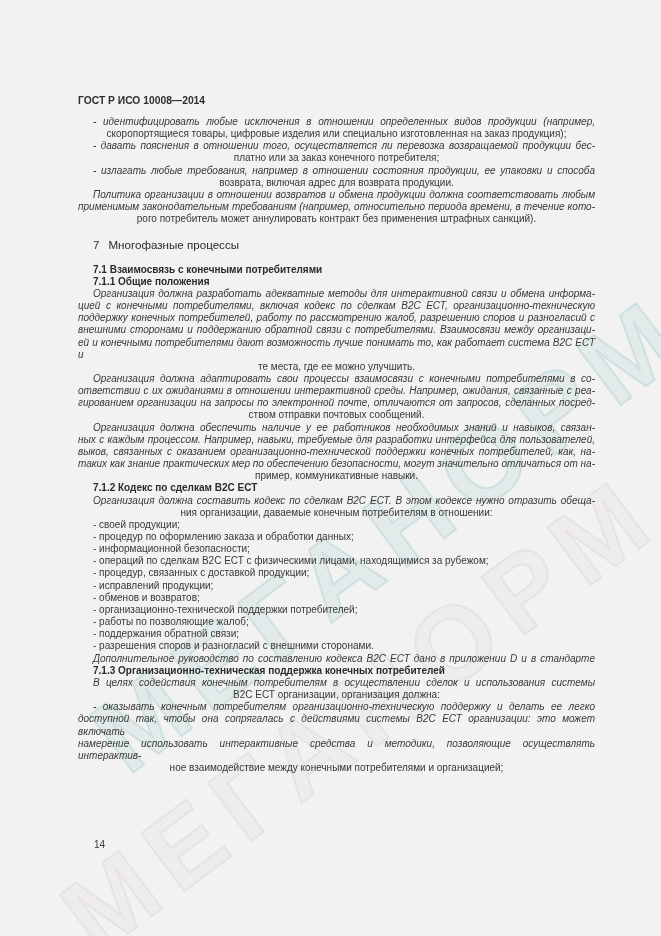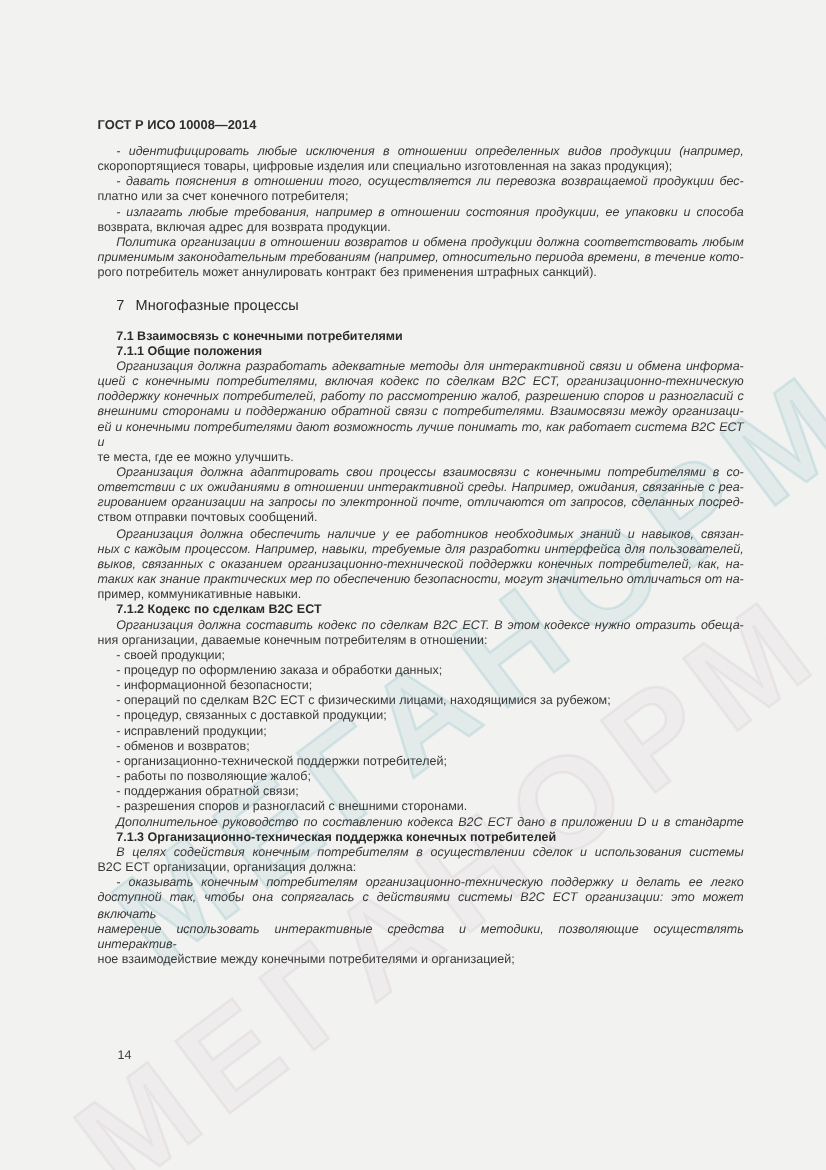--- a/index.html
+++ b/index.html
@@ -42,21 +42,21 @@
   }
   .content{
     position:absolute;
     left:78px;top:116px;
     width:517px;
     font-size:10px;
     line-height:12.15px;
     z-index:1;
   }
   .para{margin:0;}
-  .ln{white-space:normal;}
+  .ln{white-space:normal;text-align:center;}
   .ln.j{text-align:justify;text-align-last:justify;font-style:italic;}
   .ln.fi{padding-left:15px;}
   .chapter{
     font-size:11.6px;
     font-weight:normal;
     color:#2b2b2b;
     padding-left:15px;
     margin-top:14px;
     margin-bottom:12px;
   }
@@ -84,21 +84,21 @@
 
   <div class="doc-header">ГОСТ Р ИСО 10008—2014</div>
 
   <div class="content" id="doc-content">
       <div class="para">
         <div class="ln fi j">- идентифицировать любые исключения в отношении определенных видов продукции (например,</div>
         <div class="ln">скоропортящиеся товары, цифровые изделия или специально изготовленная на заказ продукция);</div>
       </div>
       <div class="para">
         <div class="ln fi j">- давать пояснения в отношении того, осуществляется ли перевозка возвращаемой продукции бес-</div>
-        <div class="ln">платно или за счет конечного потребителя;</div>
+        <div class="ln">платно или за заказ конечного потребителя;</div>
       </div>
       <div class="para">
         <div class="ln fi j">- излагать любые требования, например в отношении состояния продукции, ее упаковки и способа</div>
         <div class="ln">возврата, включая адрес для возврата продукции.</div>
       </div>
       <div class="para">
         <div class="ln fi j">Политика организации в отношении возвратов и обмена продукции должна соответствовать любым</div>
         <div class="ln j">применимым законодательным требованиям (например, относительно периода времени, в течение кото-</div>
         <div class="ln">рого потребитель может аннулировать контракт без применения штрафных санкций).</div>
       </div>

